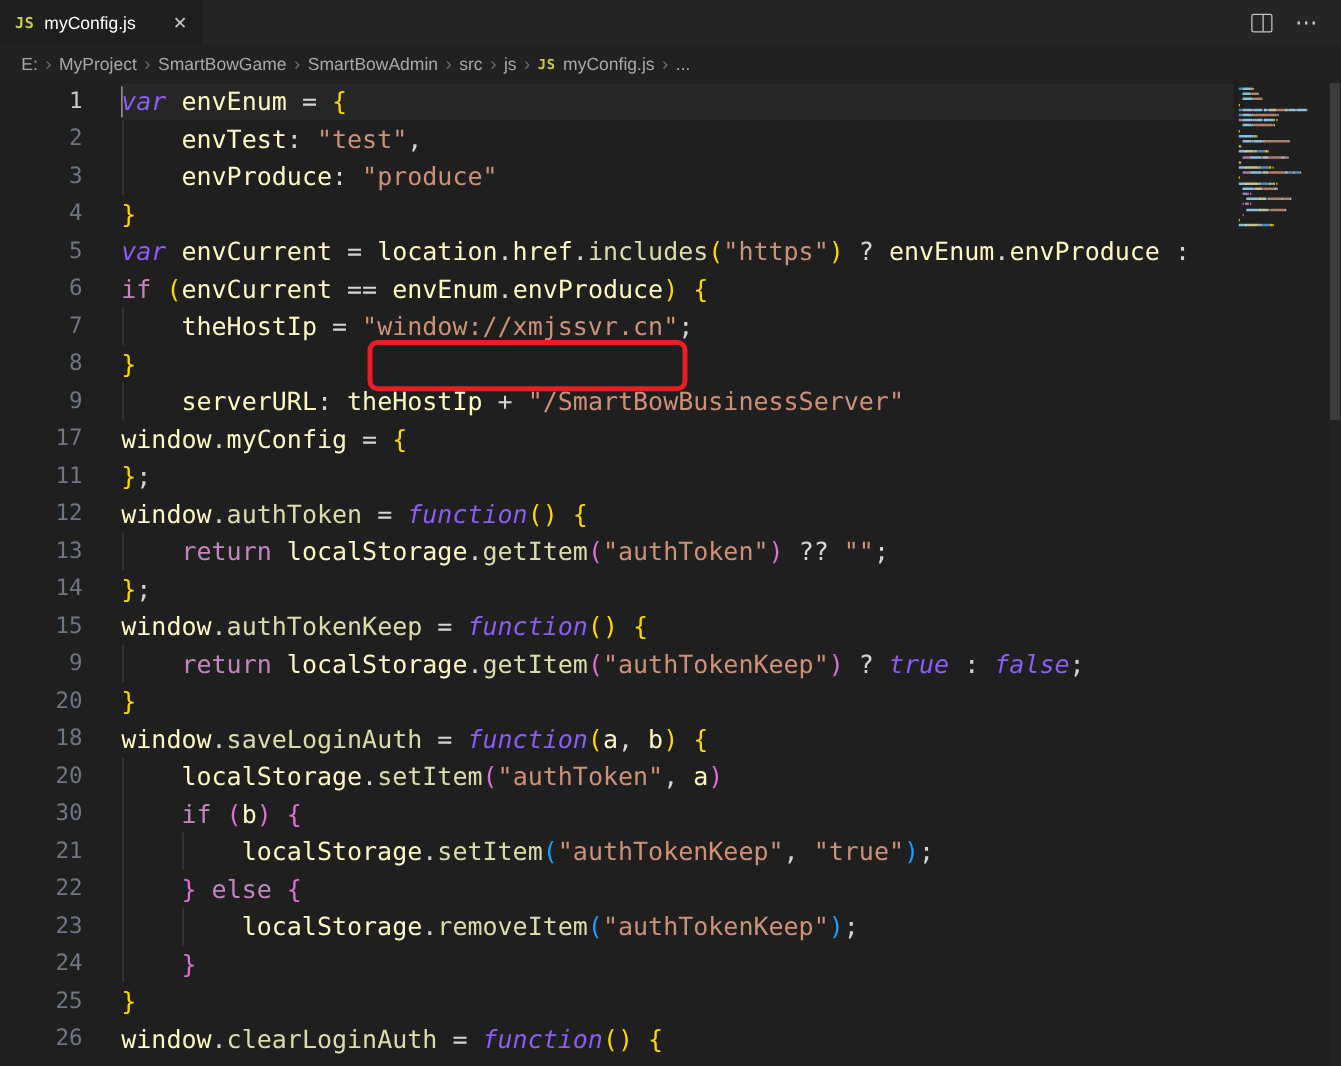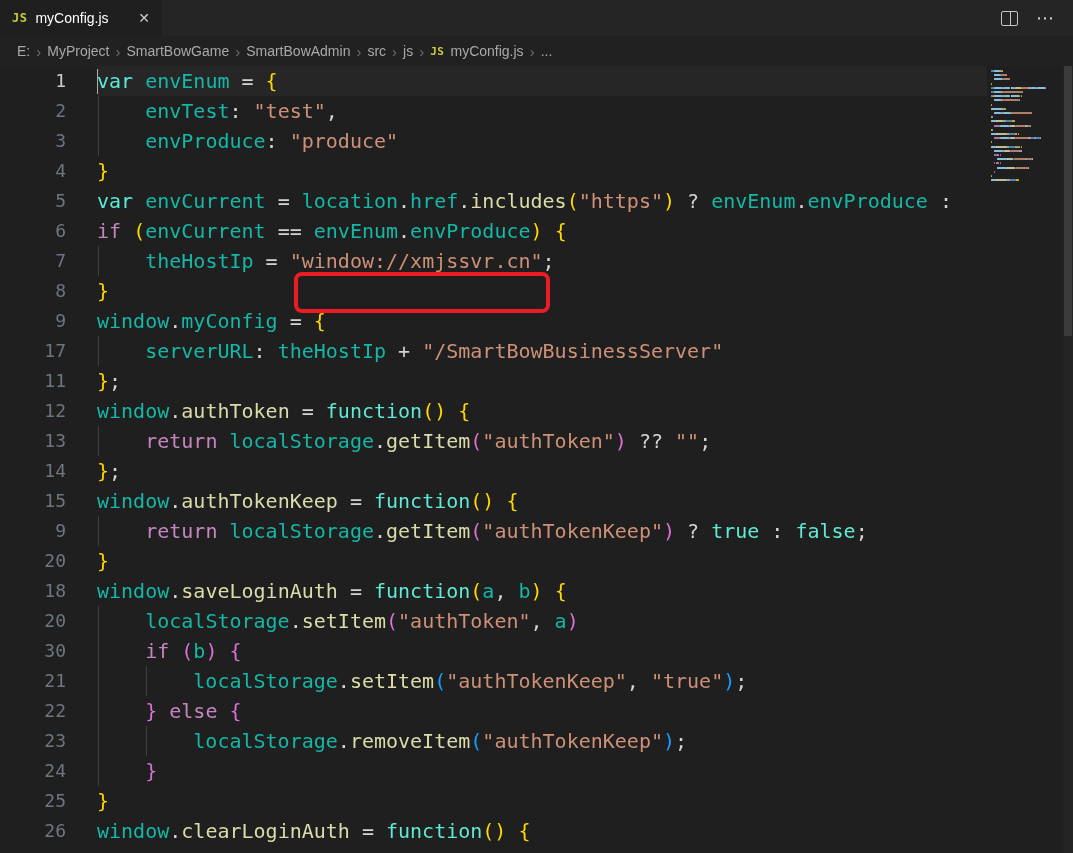--- a/index.html
+++ b/index.html
@@ -32,23 +32,23 @@
   .gutter { width:97px; flex:none; }
   .gutter-row { height:30px; line-height:30px; text-align:right; padding-right:31px;
                 color:#6e7681; font-family:"DejaVu Sans Mono", monospace; font-size:18px; }
   .gutter-row.active { color:#cccccc; }
   .code { flex:1; position:relative; overflow:hidden; }
   .code-row { height:30px; line-height:30px; white-space:pre; position:relative;
               font-family:"DejaVu Sans Mono", monospace; font-size:20px; }
   .code-row.active { background:rgba(255,255,255,0.035); }
   .guide { position:absolute; top:0; bottom:0; width:1px; background:#404040; }
 
-  .tk-kw  { color:#5eead4; }
+  .tk-kw  { color:#8b5cf6;font-style:italic; }
   .tk-ctrl{ color:#C586C0; }
-  .tk-var { color:#14b8a6; }
+  .tk-var { color:#fef9c3; }
   .tk-fn  { color:#DCDCAA; }
   .tk-str { color:#CE9178; }
   .tk-url { color:#CE9178; text-decoration:underline; text-underline-offset:4px; }
   .tk-op  { color:#D4D4D4; }
   .tk-pl  { color:#D4D4D4; }
   .tk-b1  { color:#FFD700; }
   .tk-b2  { color:#DA70D6; }
   .tk-b3  { color:#179FFF; }
 
   .cursor { position:absolute; width:2px; height:25px; background:#aeafad; }
@@ -146,22 +146,22 @@
       </div>
     <div class="code" id="code">
         <div class="code-row active"><span class="tk-kw">var </span><span class="tk-var">envEnum</span><span class="tk-op"> = </span><span class="tk-b1">{</span></div>
         <div class="code-row"><span class="guide" style="left: 0.5px;"></span><span class="tk-pl">    </span><span class="tk-var">envTest</span><span class="tk-op">: </span><span class="tk-str">"test"</span><span class="tk-op">,</span></div>
         <div class="code-row"><span class="guide" style="left: 0.5px;"></span><span class="tk-pl">    </span><span class="tk-var">envProduce</span><span class="tk-op">: </span><span class="tk-str">"produce"</span></div>
         <div class="code-row"><span class="tk-b1">}</span></div>
         <div class="code-row"><span class="tk-kw">var </span><span class="tk-var">envCurrent</span><span class="tk-op"> = </span><span class="tk-var">location</span><span class="tk-op">.</span><span class="tk-var">href</span><span class="tk-op">.</span><span class="tk-fn">includes</span><span class="tk-b1">(</span><span class="tk-str">"https"</span><span class="tk-b1">)</span><span class="tk-op"> ? </span><span class="tk-var">envEnum</span><span class="tk-op">.</span><span class="tk-var">envProduce</span><span class="tk-op"> :</span></div>
         <div class="code-row"><span class="tk-ctrl">if </span><span class="tk-b1">(</span><span class="tk-var">envCurrent</span><span class="tk-op"> == </span><span class="tk-var">envEnum</span><span class="tk-op">.</span><span class="tk-var">envProduce</span><span class="tk-b1">)</span><span class="tk-op"> </span><span class="tk-b1">{</span></div>
         <div class="code-row"><span class="guide" style="left: 0.5px;"></span><span class="tk-pl">    </span><span class="tk-var">theHostIp</span><span class="tk-op"> = </span><span class="tk-str">"</span><span class="tk-url">window://xmjssvr.cn</span><span class="tk-str">"</span><span class="tk-op">;</span></div>
         <div class="code-row"><span class="tk-b1">}</span></div>
+        <div class="code-row"><span class="guide" style="left: 0.5px;"></span><span class="tk-pl">    </span><span class="tk-var">serverURL</span><span class="tk-op">: </span><span class="tk-var">theHostIp</span><span class="tk-op"> + </span><span class="tk-str">"/SmartBowBusinessServer"</span></div>
         <div class="code-row"><span class="tk-var">window</span><span class="tk-op">.</span><span class="tk-var">myConfig</span><span class="tk-op"> = </span><span class="tk-b1">{</span></div>
-        <div class="code-row"><span class="guide" style="left: 0.5px;"></span><span class="tk-pl">    </span><span class="tk-var">serverURL</span><span class="tk-op">: </span><span class="tk-var">theHostIp</span><span class="tk-op"> + </span><span class="tk-str">"/SmartBowBusinessServer"</span></div>
         <div class="code-row"><span class="tk-b1">}</span><span class="tk-op">;</span></div>
         <div class="code-row"><span class="tk-var">window</span><span class="tk-op">.</span><span class="tk-fn">authToken</span><span class="tk-op"> = </span><span class="tk-kw">function</span><span class="tk-b1">()</span><span class="tk-op"> </span><span class="tk-b1">{</span></div>
         <div class="code-row"><span class="guide" style="left: 0.5px;"></span><span class="tk-pl">    </span><span class="tk-ctrl">return </span><span class="tk-var">localStorage</span><span class="tk-op">.</span><span class="tk-fn">getItem</span><span class="tk-b2">(</span><span class="tk-str">"authToken"</span><span class="tk-b2">)</span><span class="tk-op"> ?? </span><span class="tk-str">""</span><span class="tk-op">;</span></div>
         <div class="code-row"><span class="tk-b1">}</span><span class="tk-op">;</span></div>
         <div class="code-row"><span class="tk-var">window</span><span class="tk-op">.</span><span class="tk-fn">authTokenKeep</span><span class="tk-op"> = </span><span class="tk-kw">function</span><span class="tk-b1">()</span><span class="tk-op"> </span><span class="tk-b1">{</span></div>
         <div class="code-row"><span class="guide" style="left: 0.5px;"></span><span class="tk-pl">    </span><span class="tk-ctrl">return </span><span class="tk-var">localStorage</span><span class="tk-op">.</span><span class="tk-fn">getItem</span><span class="tk-b2">(</span><span class="tk-str">"authTokenKeep"</span><span class="tk-b2">)</span><span class="tk-op"> ? </span><span class="tk-kw">true</span><span class="tk-op"> : </span><span class="tk-kw">false</span><span class="tk-op">;</span></div>
         <div class="code-row"><span class="tk-b1">}</span></div>
         <div class="code-row"><span class="tk-var">window</span><span class="tk-op">.</span><span class="tk-fn">saveLoginAuth</span><span class="tk-op"> = </span><span class="tk-kw">function</span><span class="tk-b1">(</span><span class="tk-var">a</span><span class="tk-op">, </span><span class="tk-var">b</span><span class="tk-b1">)</span><span class="tk-op"> </span><span class="tk-b1">{</span></div>
         <div class="code-row"><span class="guide" style="left: 0.5px;"></span><span class="tk-pl">    </span><span class="tk-var">localStorage</span><span class="tk-op">.</span><span class="tk-fn">setItem</span><span class="tk-b2">(</span><span class="tk-str">"authToken"</span><span class="tk-op">, </span><span class="tk-var">a</span><span class="tk-b2">)</span></div>
         <div class="code-row"><span class="guide" style="left: 0.5px;"></span><span class="tk-pl">    </span><span class="tk-ctrl">if </span><span class="tk-b2">(</span><span class="tk-var">b</span><span class="tk-b2">)</span><span class="tk-op"> </span><span class="tk-b2">{</span></div>

